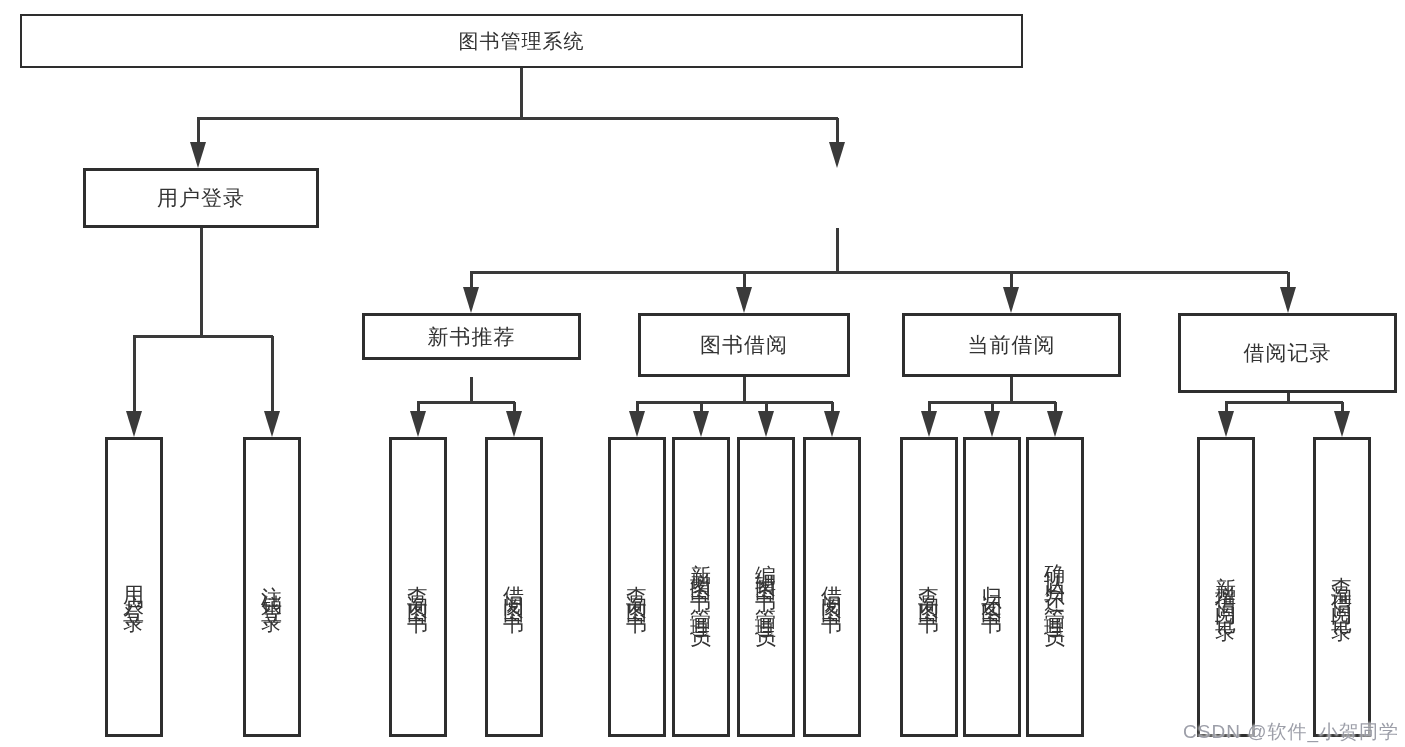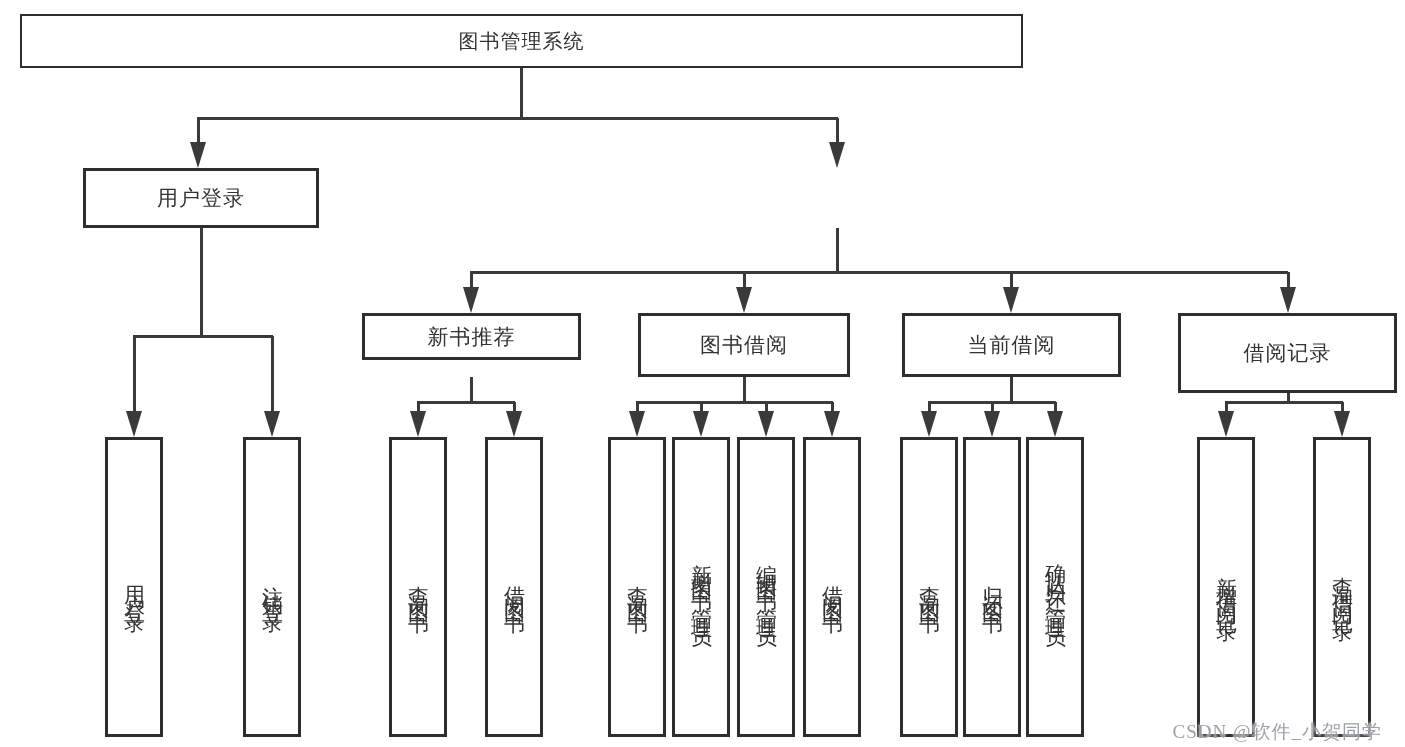--- a/index.html
+++ b/index.html
@@ -1,18 +1,18 @@
 <!DOCTYPE html>
 <html lang="zh"><head>
 <meta charset="utf-8">
 <style>
   html,body { margin:0; padding:0; background:#ffffff; }
   .canvas {
     position:relative; width:1405px; height:747px; background:#ffffff;
-    font-family:Liberation Serif, serif; color:#333333;
+    font-family:Liberation Sans, sans-serif; color:#333333;
     overflow:hidden;
   }
   .box {
     position:absolute; box-sizing:border-box;
     border:3px solid #2e2e2e; background:#ffffff;
     display:flex; align-items:center; justify-content:center;
     font-size:21px; letter-spacing:1px; color:#333333;
   }
   .box.root { border-width:2px; font-size:20px; }
   .leaf > span {
@@ -20,21 +20,21 @@
     font-size:21px; line-height:1.1; letter-spacing:9px; color:#333333;
   }
   .vline { position:absolute; width:3px; background:#3a3a3a; }
   .hline { position:absolute; height:3px; background:#3a3a3a; }
   .arrow {
     position:absolute; width:0; height:0;
     border-left:8px solid transparent; border-right:8px solid transparent;
     border-top:26px solid #3a3a3a;
   }
   .watermark {
-    position:absolute; right:23px; bottom:2px;
+    position:absolute; right:6px; bottom:2px;
     font-size:19px; color:rgba(145,147,158,0.9);
     text-shadow:0 0 3px #ffffff, 0 0 3px #ffffff;
     z-index:10; letter-spacing:1px;
   }
 </style>
 </head>
 <body>
 
 <div class="canvas">
 

